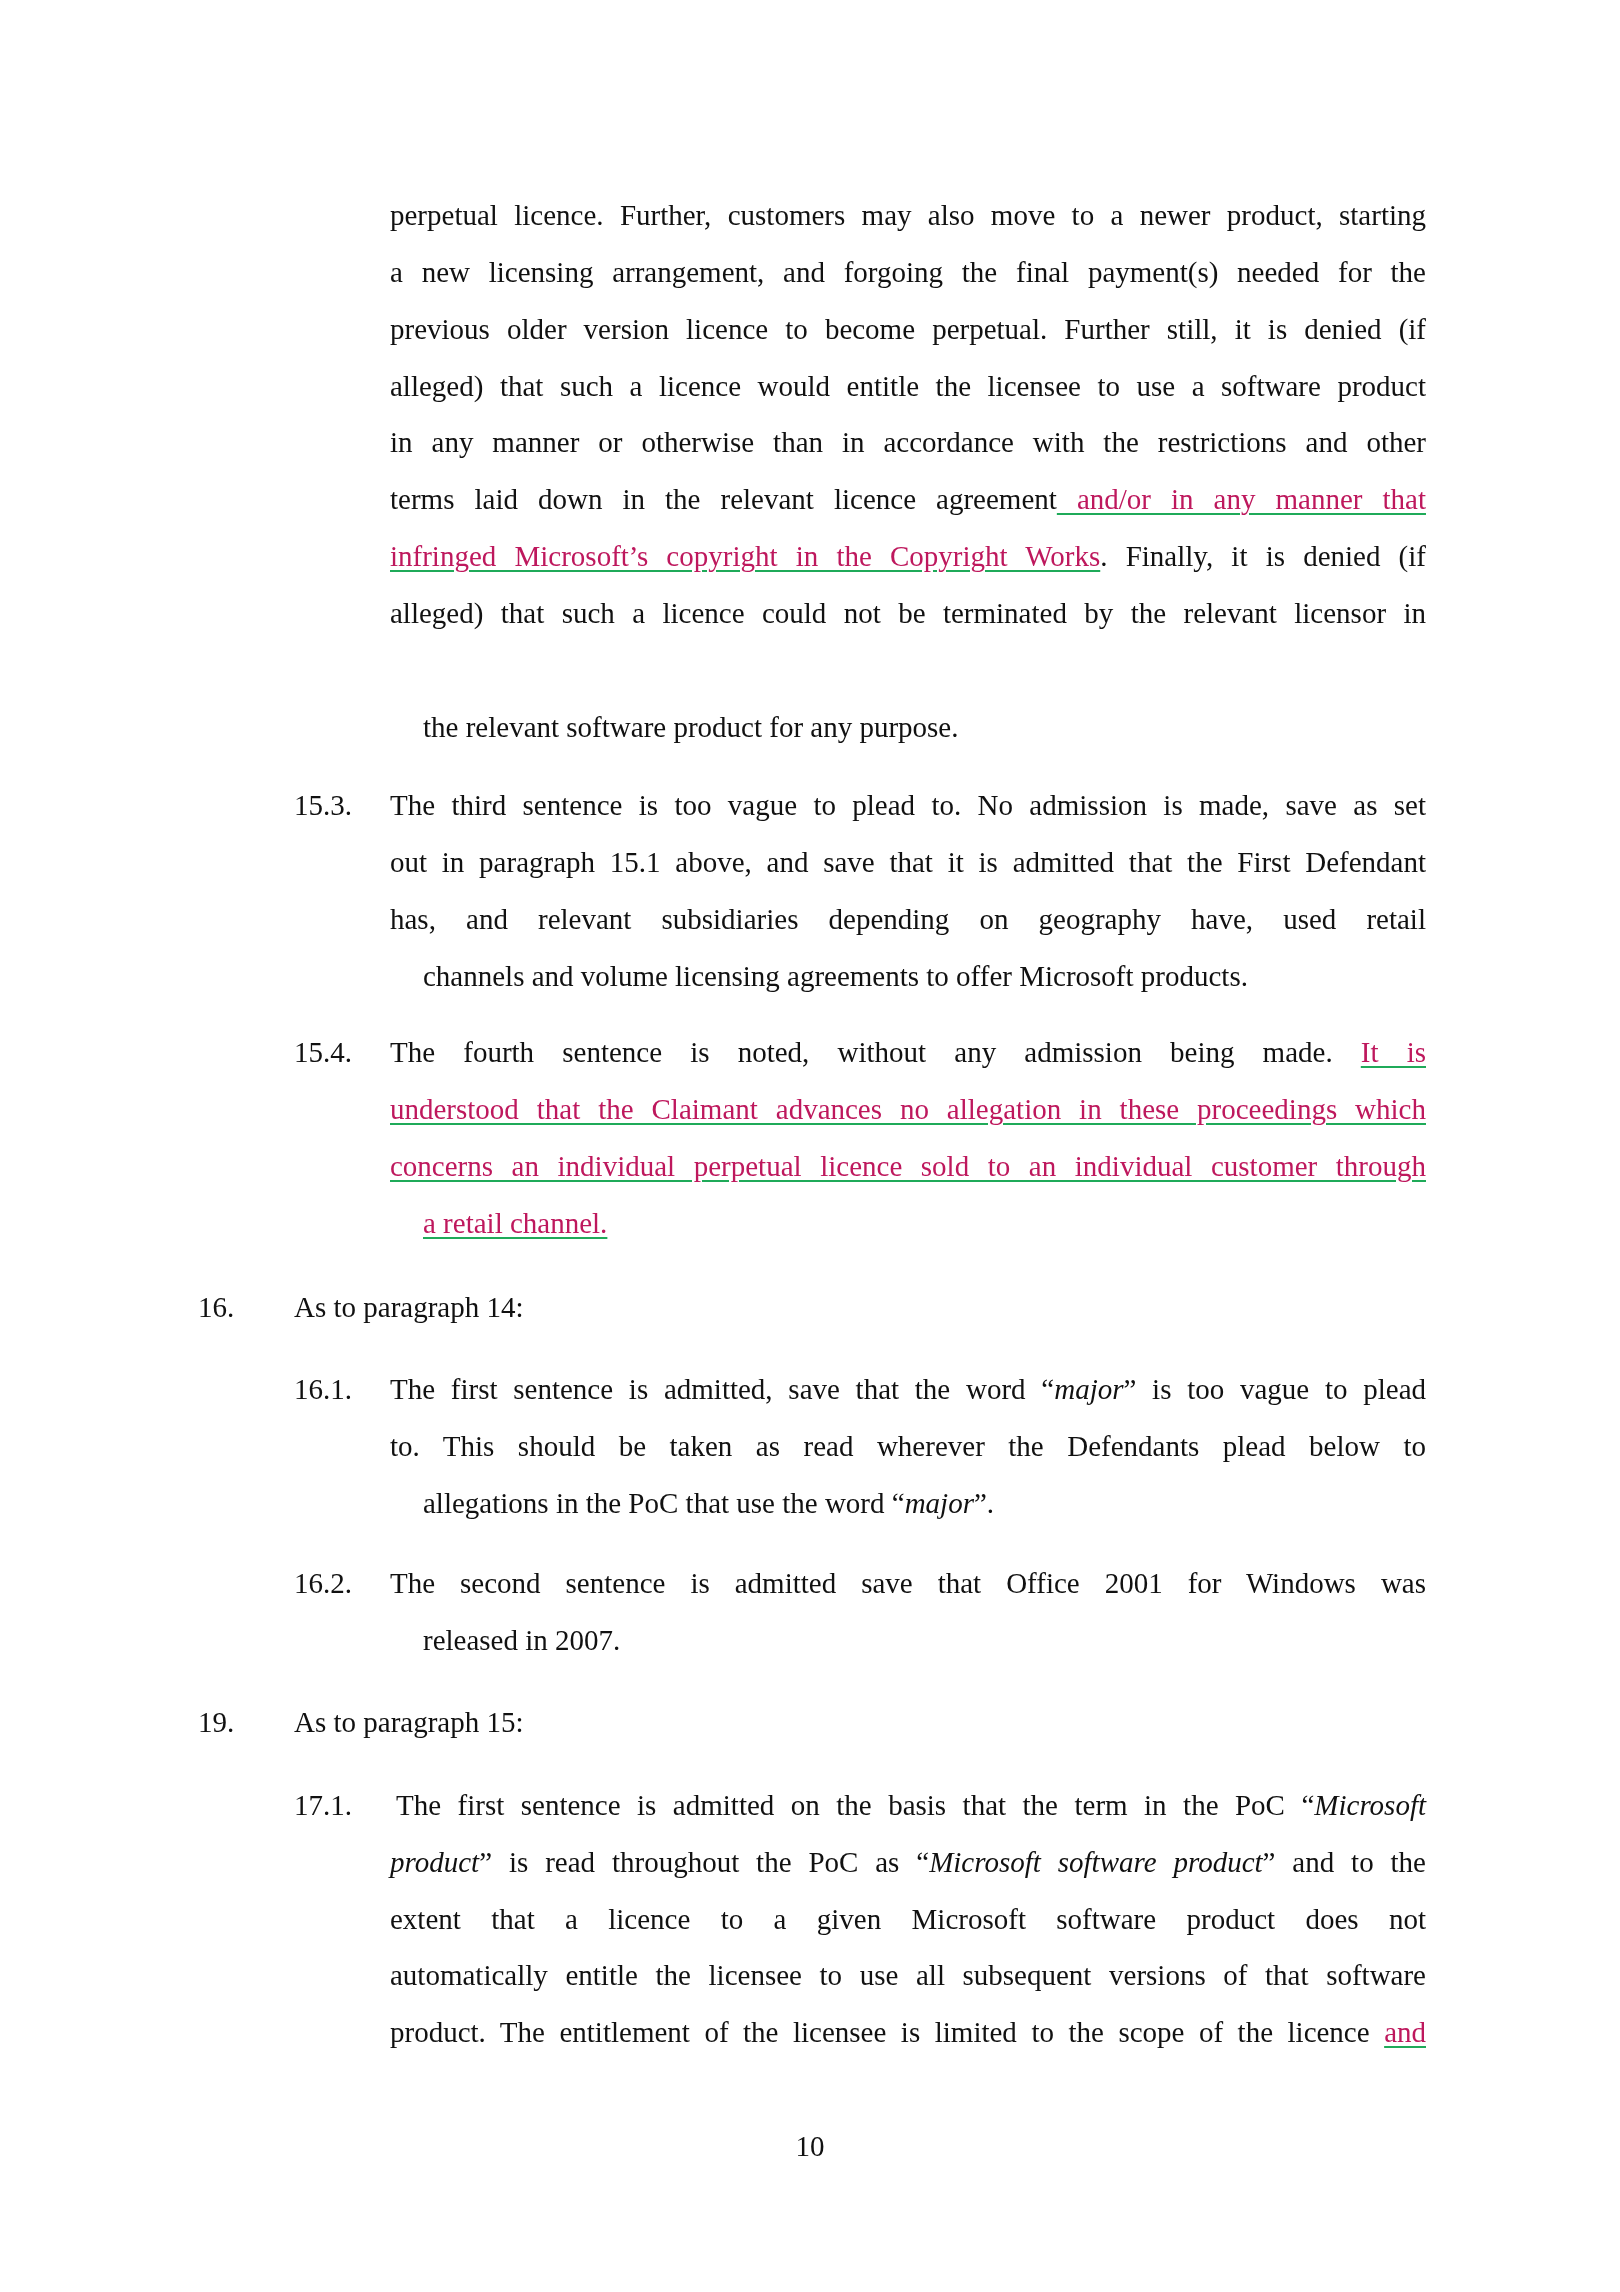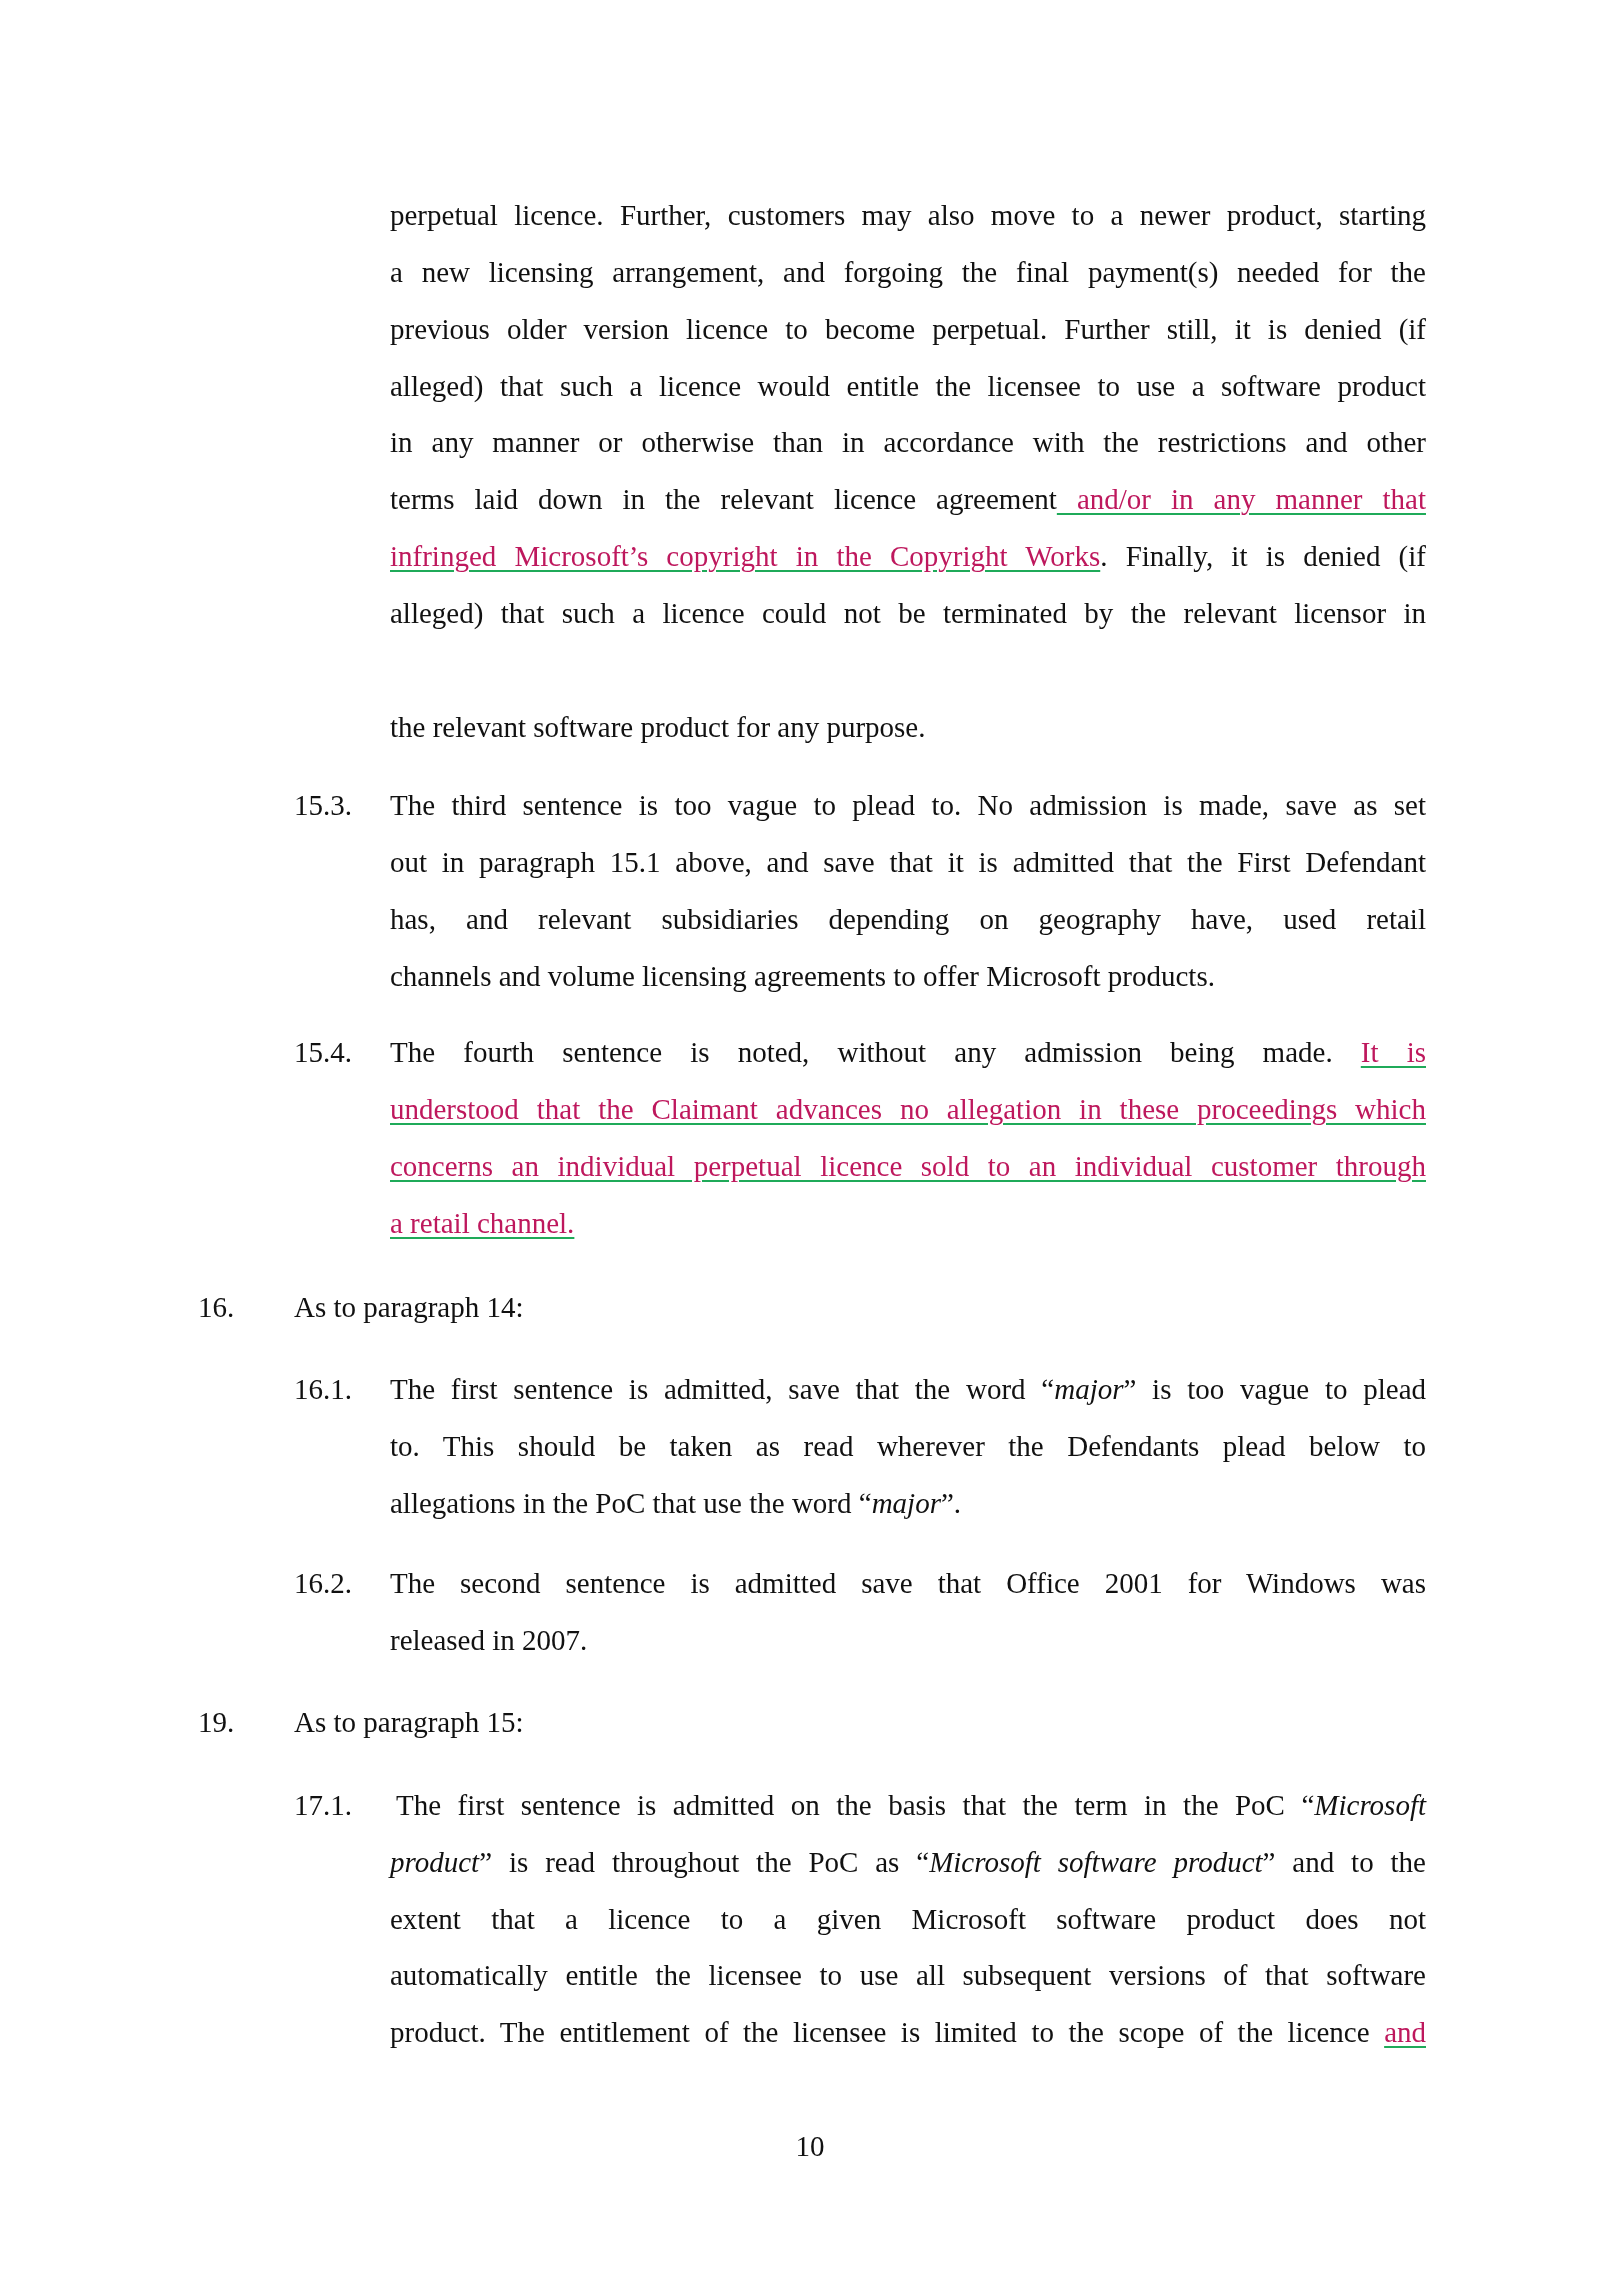--- a/index.html
+++ b/index.html
@@ -9,21 +9,21 @@
     background: #ffffff;
     font-family: "Liberation Serif", "DejaVu Serif", serif;
     font-size: 29px; color: #111111;
   }
   .ln {
     position: absolute; left: 390px; width: 1036px;
     height: 39px; line-height: 39px;
     white-space: nowrap;
     text-align: justify; text-align-last: justify;
   }
-  .ln.last { text-align: left; text-align-last: left; }
+  .ln.last { text-align: left; text-align-last: left; margin-left: 33px; }
   .num { position: absolute; height: 39px; line-height: 39px; white-space: nowrap; }
   .num.l1 { left: 198px; }
   .num.l2 { left: 294px; }
   .lead { position: absolute; left: 294px; height: 39px; line-height: 39px; white-space: nowrap; }
   .ins { color: #be185d; text-decoration: underline; text-decoration-color: #1faa59; text-decoration-thickness: 2px; text-underline-offset: 3.9px; }
   .it { font-style: italic; }
   .pageno { position: absolute; left: 0; width: 1620px; text-align: center; top: 2127px; height: 39px; line-height: 39px; }
 </style>
 </head>
 <body>

